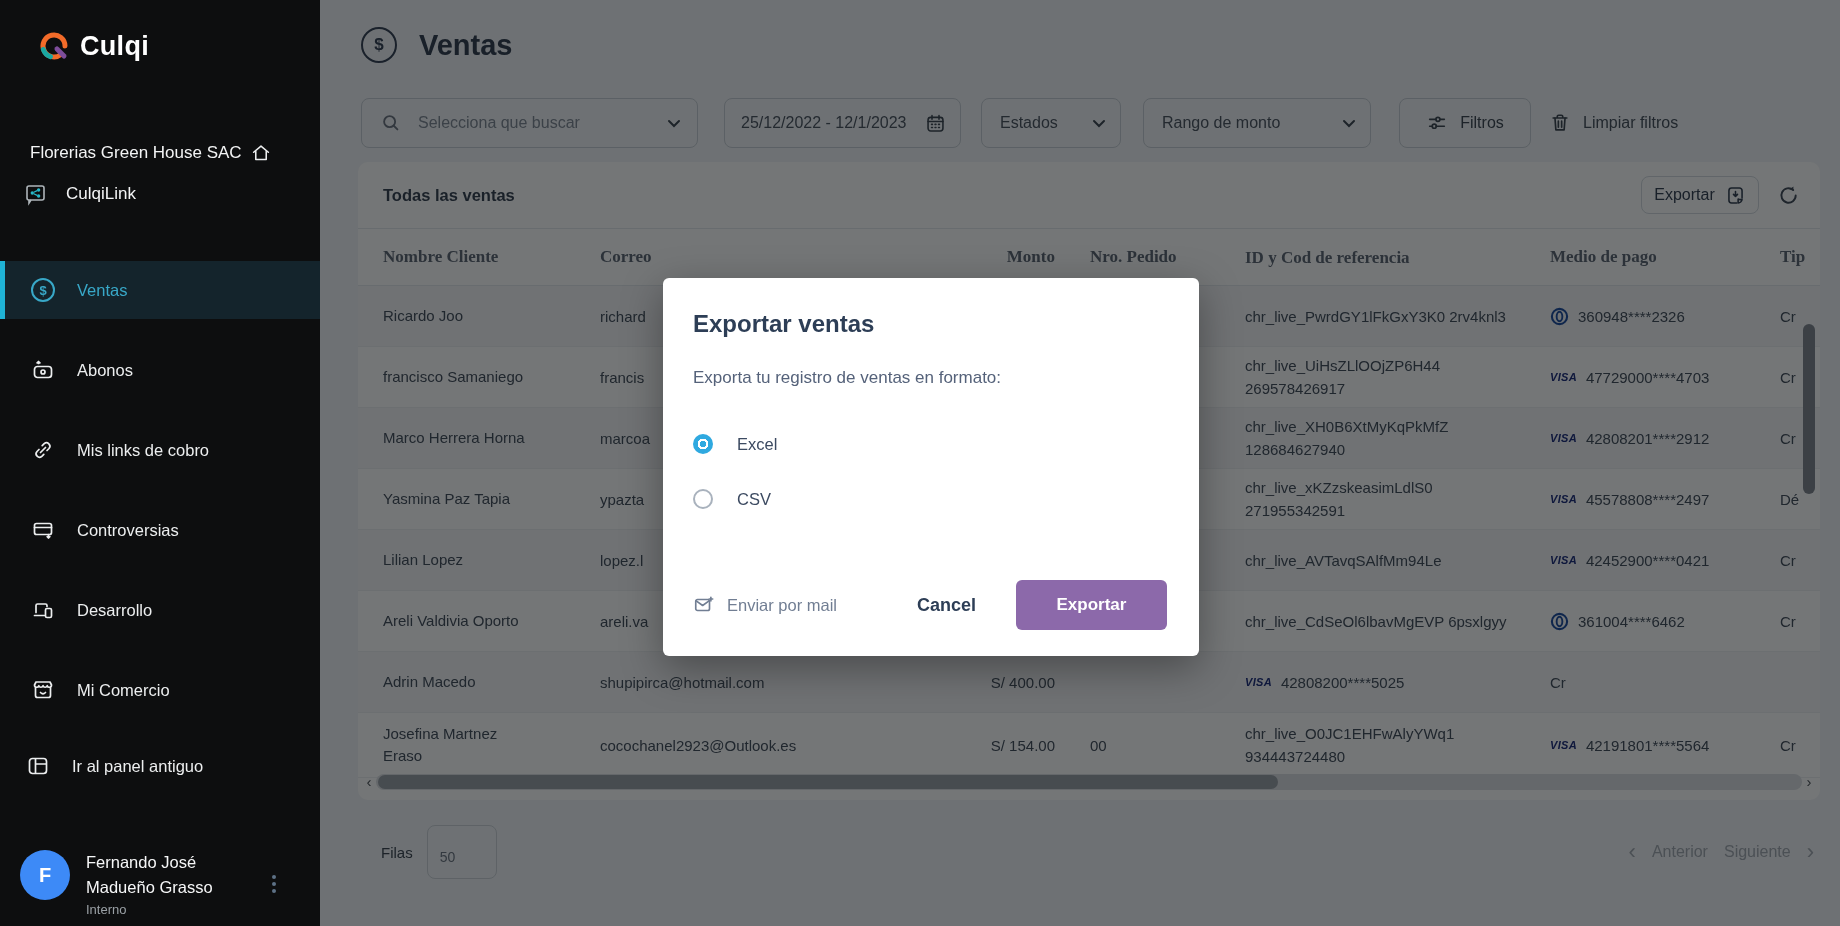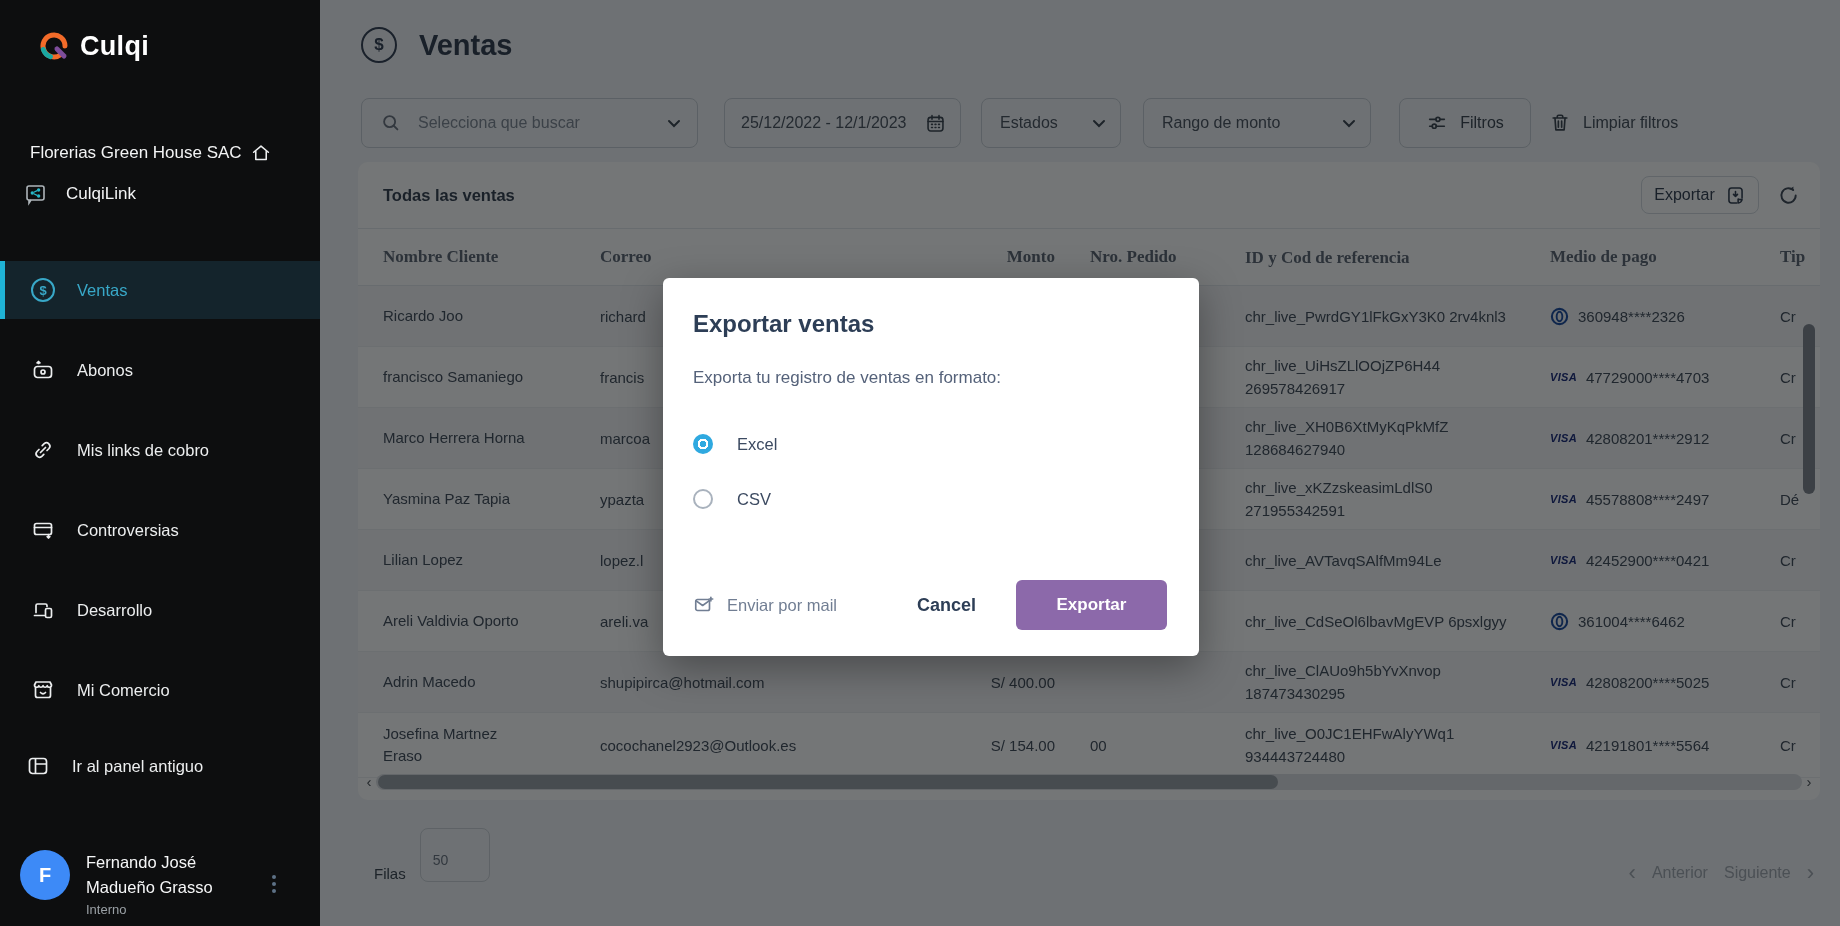--- a/index.html
+++ b/index.html
@@ -59,21 +59,21 @@
   .cell-name span{display:inline-block;max-width:152px;line-height:22px;}
   .visa{font-size:11px;font-weight:bold;font-style:italic;color:#1a2a7a;letter-spacing:.3px;}
 
   .hscroll{position:absolute;left:4px;right:4px;bottom:8px;height:20px;display:flex;align-items:center;}
   .hs-arrow{width:14px;color:#4a4f55;font-size:15px;text-align:center;line-height:20px;cursor:pointer;}
   .hs-track{flex:1;height:16px;background:#dcdfe3;border-radius:8px;position:relative;}
   .hs-thumb{position:absolute;left:2px;top:1px;width:900px;height:14px;background:#999fa7;border-radius:7px;cursor:grab;}
   .vscroll{position:absolute;right:4px;top:84px;width:13px;height:500px;}
   .vs-thumb{position:absolute;top:78px;left:0;width:12px;height:170px;background:#7f858e;border-radius:6px;cursor:grab;}
 
-  .foot{position:absolute;left:38px;right:20px;top:822px;height:60px;display:flex;align-items:flex-end;}
+  .foot{position:absolute;left:45px;right:20px;top:822px;height:60px;display:flex;align-items:center;}
   .filas-label{font-size:15px;color:#39434f;margin-left:16px;}
   .filas-input{margin-left:14px;width:70px;height:54px;border:1px solid #ccd2d9;border-radius:8px;box-sizing:border-box;font-size:14px;color:#6a7380;padding:10px 0 0 12px;background:transparent;font-family:"Liberation Sans",sans-serif;}
   .pager{margin-left:auto;display:flex;align-items:center;gap:16px;font-size:16px;color:#a2a8b1;margin-right:6px;}
   .pager .chev{font-size:22px;line-height:16px;cursor:pointer;}
   .pager span{cursor:pointer;}
 
   
   .overlay{position:absolute;left:320px;top:0;right:0;bottom:0;background:rgba(8,10,12,0.56);z-index:40;}
   .modal{position:absolute;left:663px;top:278px;width:536px;height:378px;background:#fff;border-radius:6px;z-index:50;box-shadow:0 12px 40px rgba(0,0,0,.35);box-sizing:border-box;padding:30px;}
   .m-title{margin:2px 0 0 0;font-size:24px;font-weight:bold;color:#2d3e56;}
@@ -412,21 +412,20 @@
             <span>361004****6462</span>
           </div>
           <div class="cell-tipo">Cr</div>
         </div>
 
         <div class="tgrid trow">
           <div class="cell-name"><span>Adrin Macedo</span></div>
           <div>shupipirca@hotmail.com</div>
           <div class="cell-monto">S/ 400.00</div>
           <div class="cell-pedido"></div>
-          <div class="cell-ref">chr_live_ClAUo9h5bYvXnvop 187473430295</div>
           <div class="cell-medio">
 
             <span class="visa">VISA</span>
             <span>42808200****5025</span>
           </div>
           <div class="cell-tipo">Cr</div>
         </div>
 
         <div class="tgrid trow">
           <div class="cell-name"><span>Josefina Martnez Eraso</span></div>

